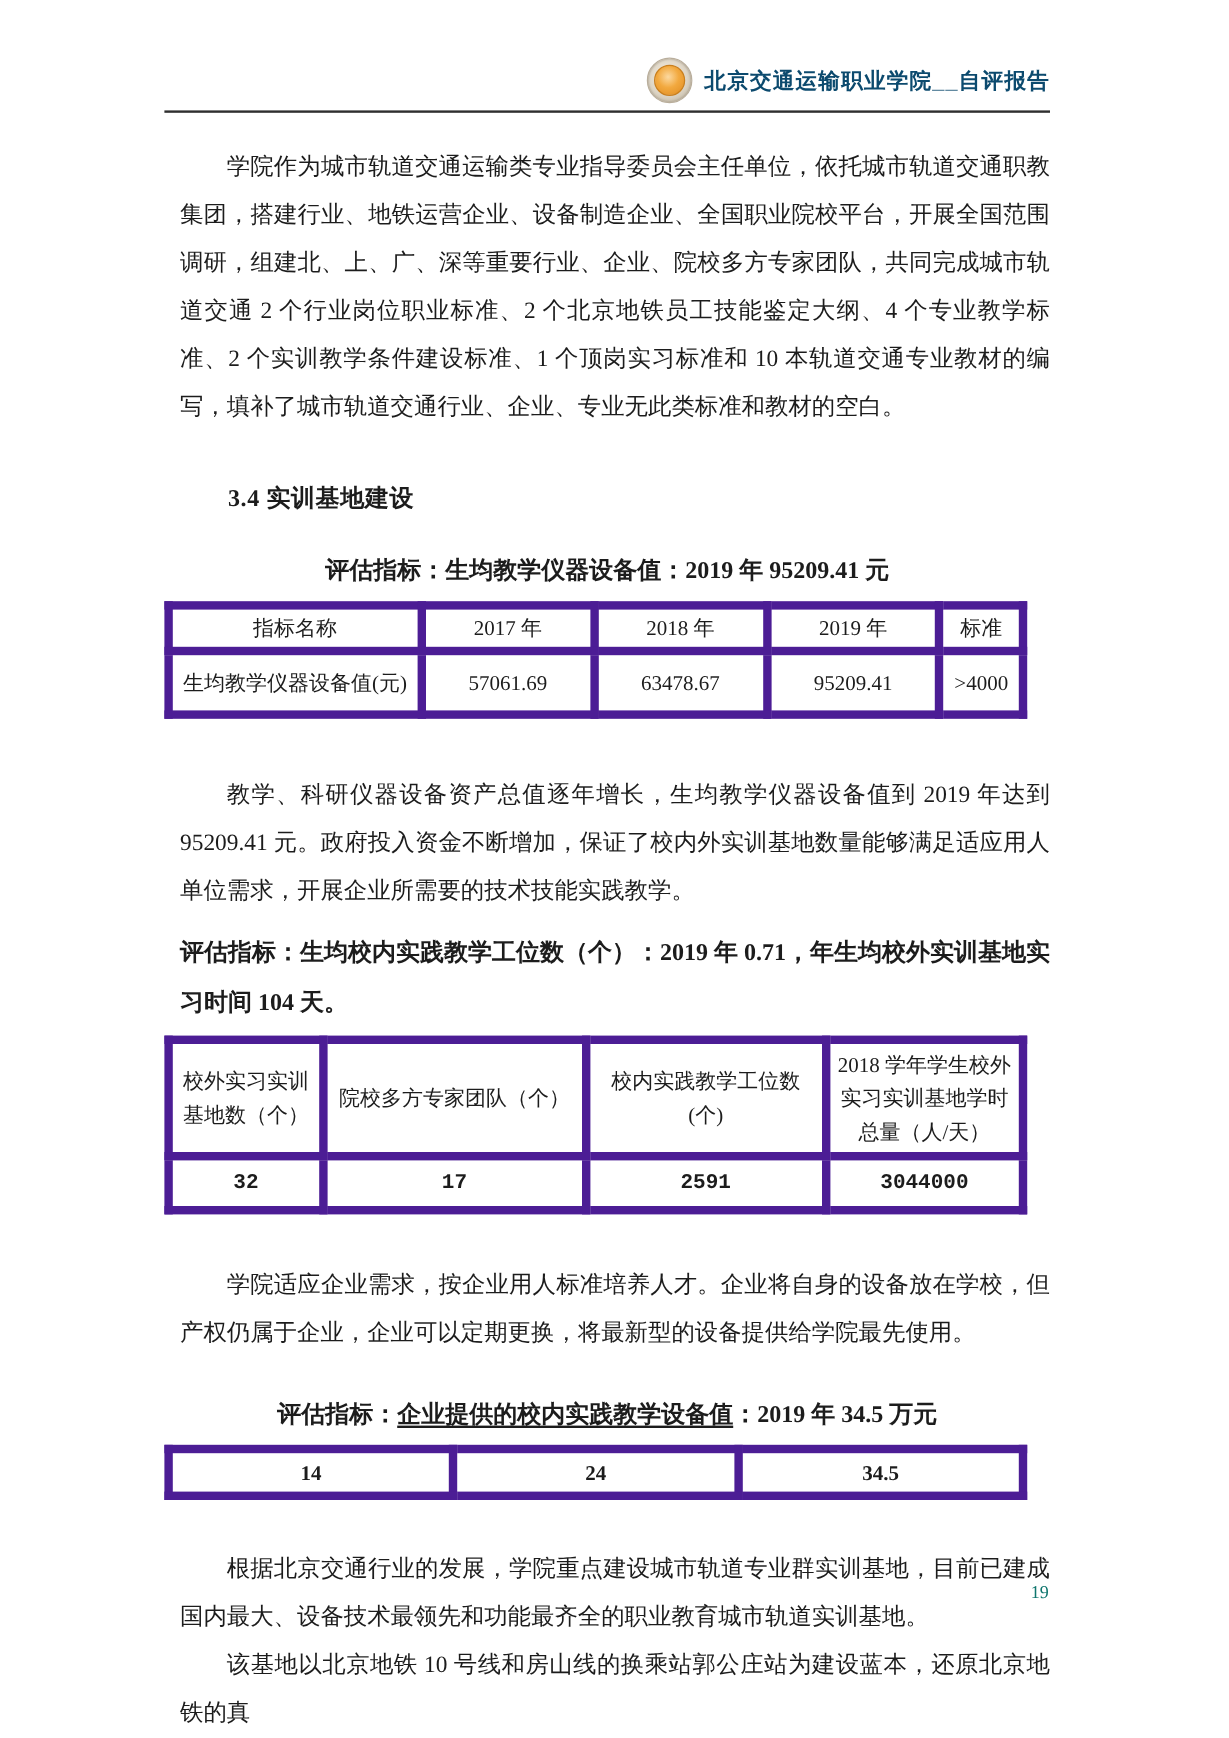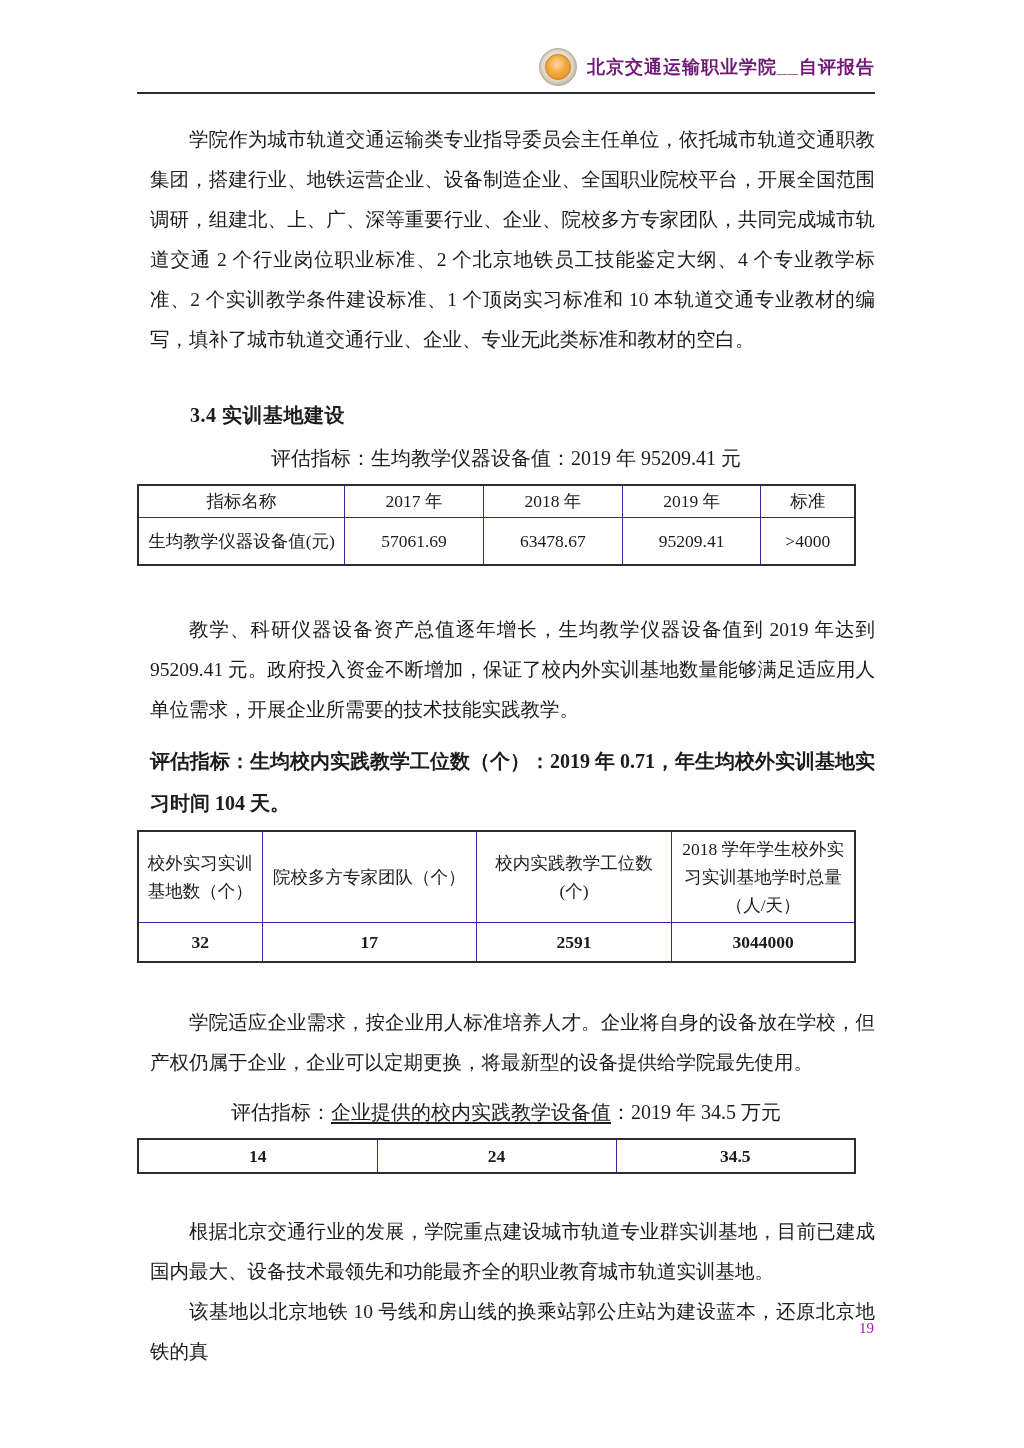--- a/index.html
+++ b/index.html
@@ -26,73 +26,73 @@
     margin-right:10px;flex:0 0 auto;
     box-shadow:inset 0 0 2px #9a8f7c;
   }
   .logo-core{
     width:24px;height:24px;border-radius:50%;
     background:radial-gradient(circle at 45% 38%, #fcd9a0 0%, #f2a93f 45%, #df8a1f 100%);
     border:1px solid #c97f1e;
   }
   .header-title{
     font-family:"Liberation Sans","DejaVu Sans",sans-serif;
-    font-size:18px;font-weight:bold;color:#701a75;letter-spacing:1px;
+    font-size:18px;font-weight:bold;color:#0c4a6e;letter-spacing:1px;
   }
   
   .para{
     margin:0 0 0 13px;
     font-size:19.5px;line-height:40px;
     text-align:justify;text-justify:inter-ideograph;
     text-indent:2em;
   }
   .para.first{margin-top:26px;}
   .section-heading{
     margin:42px 0 0 53px;
     font-size:20px;font-weight:bold;letter-spacing:0.5px;
   }
   .indicator-center{
-    margin-top:16px;
-    text-align:center;font-size:20px;font-weight:normal;
+    margin-top:33px;
+    text-align:center;font-size:20px;font-weight:bold;
   }
   .indicator-left{
     margin:10px 0 6px 13px;
     font-size:20px;font-weight:bold;line-height:42px;
     text-align:justify;text-justify:inter-ideograph;font-family:Liberation Serif, serif;
   }
   .u{text-decoration:underline;text-underline-offset:3px;}
   
   table{
     border-collapse:collapse;width:719px;table-layout:fixed;
     font-size:17.5px;
   }
-  table,th,td{border:1px solid #4c1d95;}
+  table,th,td{border:7px solid #4c1d95;}
   table{border:2px solid #2d2d2d;}
   th,td{
     text-align:center;vertical-align:middle;
     padding:3px 4px;font-weight:normal;line-height:25px;
     overflow:hidden;
   }
   .t1{margin-top:12px;}
   .t1 .h{height:28px;}
   .t1 .r1 td{height:70px;line-height:27px;}
   .t1 .r2 td{height:40px;}
   .t2{margin-top:4px;}
   .t2 th{height:70px;line-height:28px;}
-  .t2 td{height:32px;font-weight:bold;}
+  .t2 td{height:32px;font-weight:bold;font-family:Liberation Mono, monospace;}
   .t3{margin-top:12px;}
   .t3 th{height:26px;line-height:22px;}
   .t3 td{height:26px;line-height:22px;font-weight:bold;}
   .gap-40{height:40px;}
   .gap-44{height:44px;}
   .gap-38{height:38px;}
   
   .page-number{
     position:absolute;right:150px;top:1320px;
-    font-size:15px;color:#a21caf;
+    font-size:15px;color:#0f766e;
   }
 </style>
 </head>
 <body>
 
 <div class="page">
 
   <div class="header">
     <div class="logo">
       <div class="logo-core"></div>

